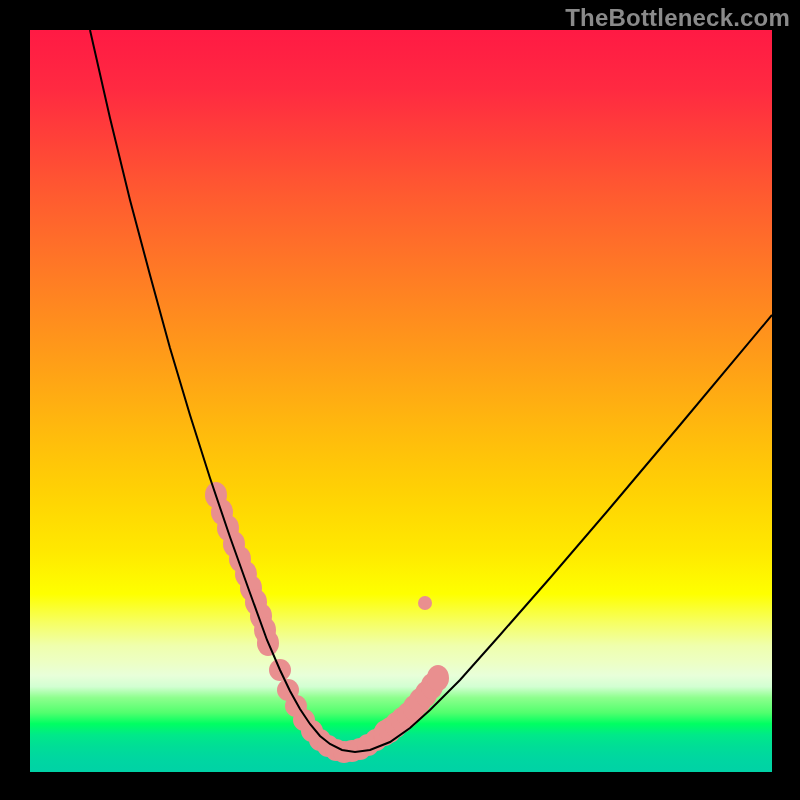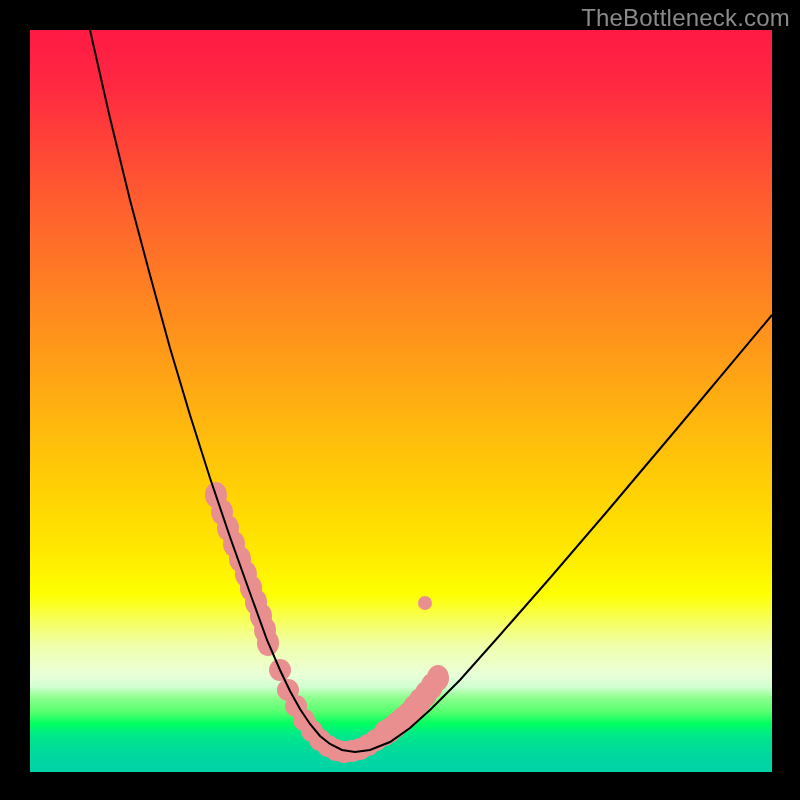--- a/index.html
+++ b/index.html
@@ -12,21 +12,21 @@
         #ff7228 30%, #ff8a1f 38%, #ffa216 46%, #ffba0d 54%,
         #ffd104 62%, #ffe800 70%, #feff00 76%,
         #f6ff66 80%, #efffad 83%, #edffc2 85%,
         #e8ffd9 87%, #d2ffd2 88.5%,
         #8dff8d 90%, #52ff6e 92%, #00ff62 93.5%,
         #00e989 95%, #00de96 96.5%, #00d7a0 98%, #00d2a6 100%);
     }
     .curve-layer { position:absolute; inset:0; }
     .attrib { position:absolute; top:4px; right:10px;
       font-family: Arial, Helvetica, sans-serif; font-size:24px;
-      color:#8a8a8a; font-weight:400; letter-spacing:0.2px; }
+      color:#8a8a8a; font-weight:700; letter-spacing:0.2px; }
   </style>
 </head>
 <body>
 
 <div class="outer">
   <div class="attrib">TheBottleneck.com</div>
   <div class="plot">
     <div class="gradient"></div>
     <svg class="curve-layer" width="742" height="742" viewBox="0 0 742 742">
       <g id="blob-group">

